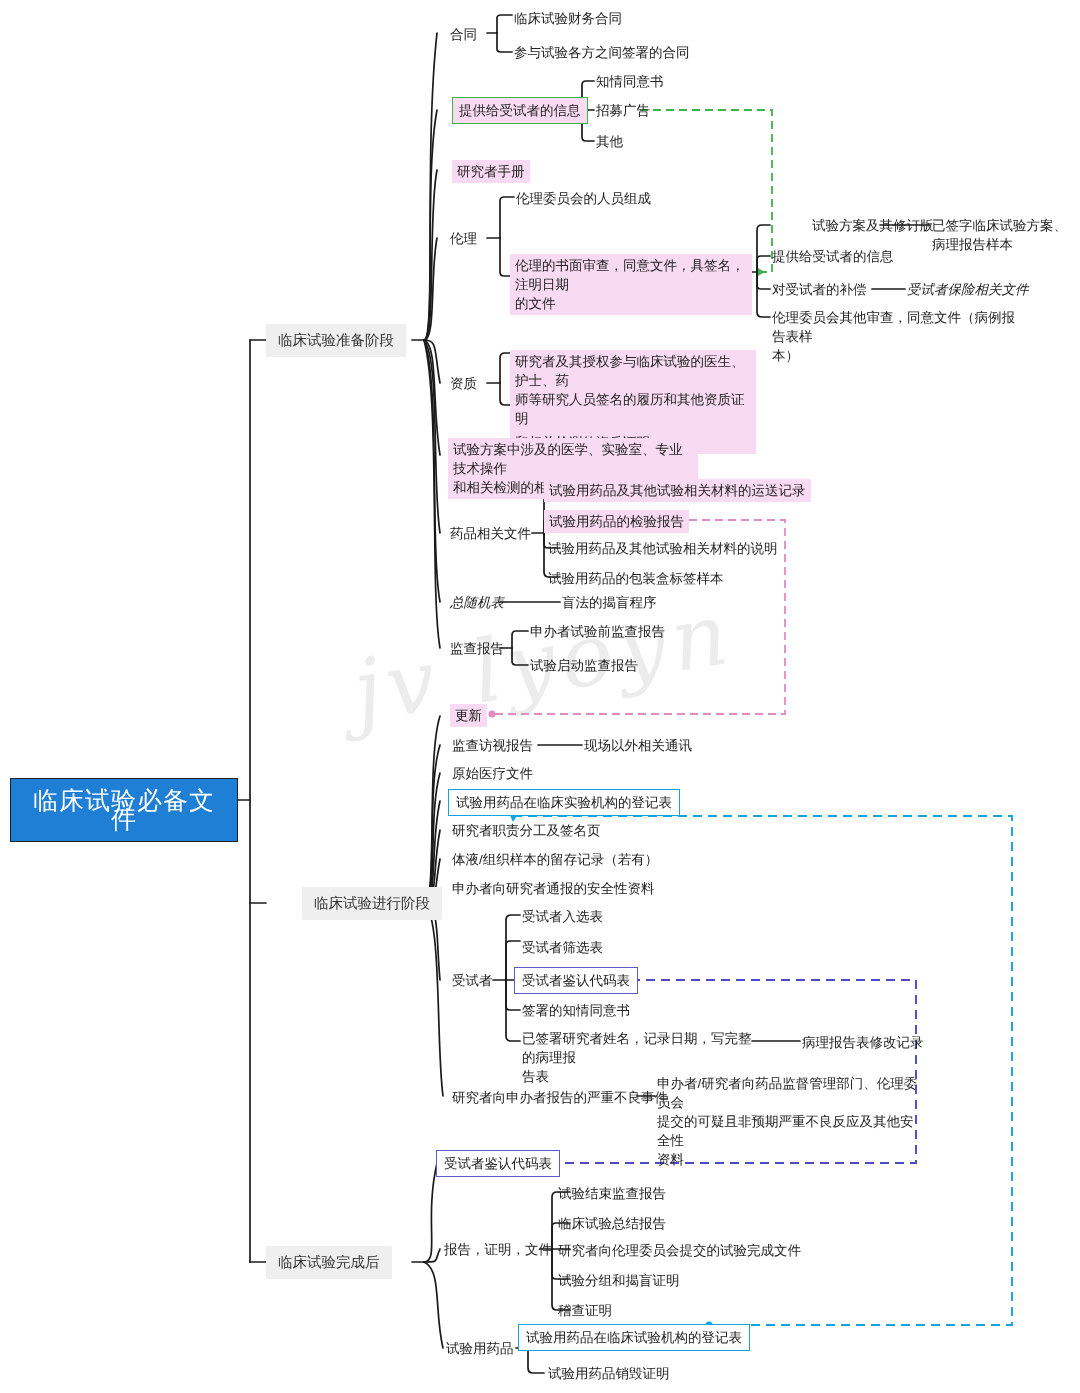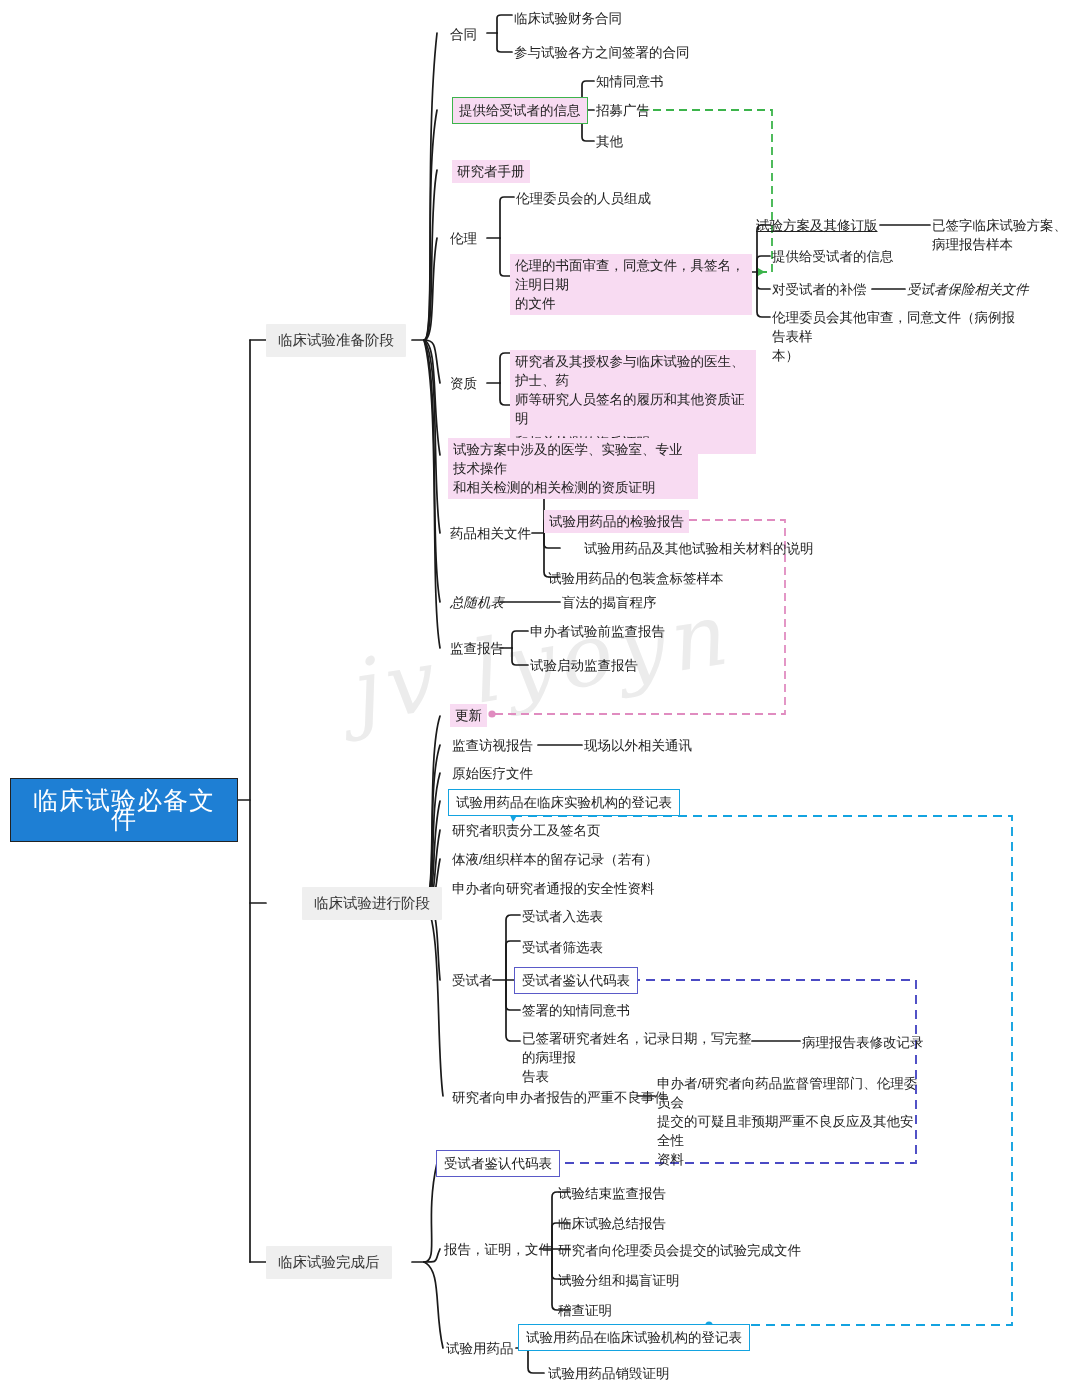--- a/index.html
+++ b/index.html
@@ -176,40 +176,41 @@
   <div class="node plain" style="left:594px;top:100px;">招募广告</div>
   <div class="node plain" style="left:594px;top:131px;">其他</div>
 
   <div class="node pink" style="left:452px;top:160px;">研究者手册</div>
 
   <div class="node plain" style="left:448px;top:228px;">伦理</div>
   <div class="node plain" style="left:514px;top:188px;">伦理委员会的人员组成</div>
   <div class="node pink" style="left:510px;top:254px;width:232px;">伦理的书面审查，同意文件，具签名，注明日期
 的文件</div>
 
-  <div class="node plain" style="left:754px;top:215px;text-decoration:underline;">试验方案及其修订版</div>
+  <div class="node plain" style="left:810px;top:215px;">试验方案及其修订版</div>
   <div class="node plain" style="left:930px;top:215px;">已签字临床试验方案、病理报告样本</div>
   <div class="node plain" style="left:770px;top:246px;">提供给受试者的信息</div>
   <div class="node plain" style="left:770px;top:279px;">对受试者的补偿</div>
   <div class="node plain" style="left:905px;top:279px;font-style:italic;">受试者保险相关文件</div>
   <div class="node plain" style="left:770px;top:307px;width:244px;">伦理委员会其他审查，同意文件（病例报告表样
 本）</div>
 
   <div class="node plain" style="left:448px;top:373px;">资质</div>
   <div class="node pink" style="left:510px;top:393px;width:236px;">实验方案中涉及的医学、实验室、专业技术操作
 和相关检测的资质证明</div>
   <div class="node pink" style="left:510px;top:350px;width:236px;">研究者及其授权参与临床试验的医生、护士、药
 师等研究人员签名的履历和其他资质证明</div>
 
   <div class="node pink" style="left:448px;top:438px;width:240px;">试验方案中涉及的医学、实验室、专业技术操作
 和相关检测的相关检测的资质证明</div>
 
   <div class="node plain" style="left:448px;top:523px;">药品相关文件</div>
+  <div class="node pink" style="left:544px;top:479px;">试验用药品及其他试验相关材料的运送记录</div>
   <div class="node pink" style="left:544px;top:510px;">试验用药品的检验报告</div>
-  <div class="node plain" style="left:546px;top:538px;margin-left:36px;">试验用药品及其他试验相关材料的说明</div>
+  <div class="node plain" style="left:546px;top:538px;">试验用药品及其他试验相关材料的说明</div>
   <div class="node plain" style="left:546px;top:568px;">试验用药品的包装盒标签样本</div>
 
   <div class="node plain" style="left:448px;top:592px;font-style:italic;">总随机表</div>
   <div class="node plain" style="left:560px;top:592px;">盲法的揭盲程序</div>
 
   <div class="node plain" style="left:448px;top:638px;">监查报告</div>
   <div class="node plain" style="left:528px;top:621px;">申办者试验前监查报告</div>
   <div class="node plain" style="left:528px;top:655px;">试验启动监查报告</div>
 
   <div class="node pink" style="left:450px;top:704px;">更新</div>

